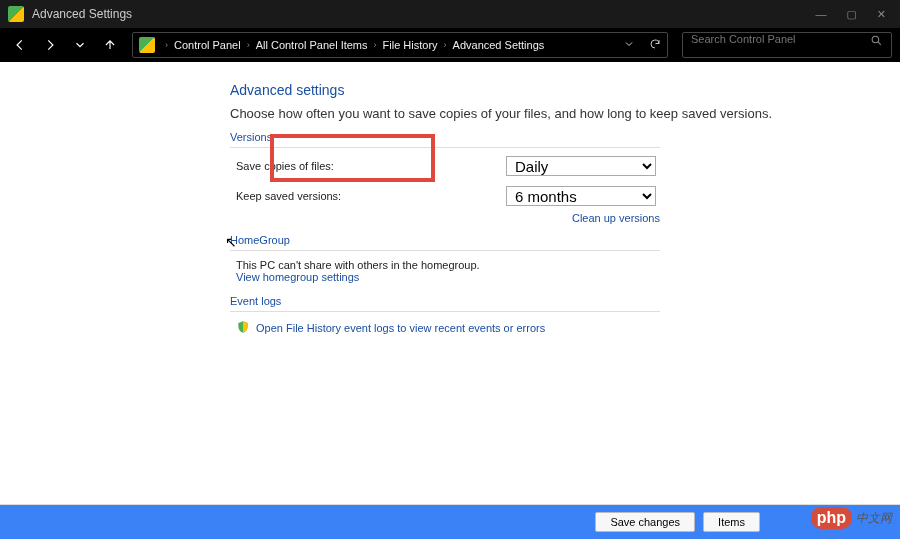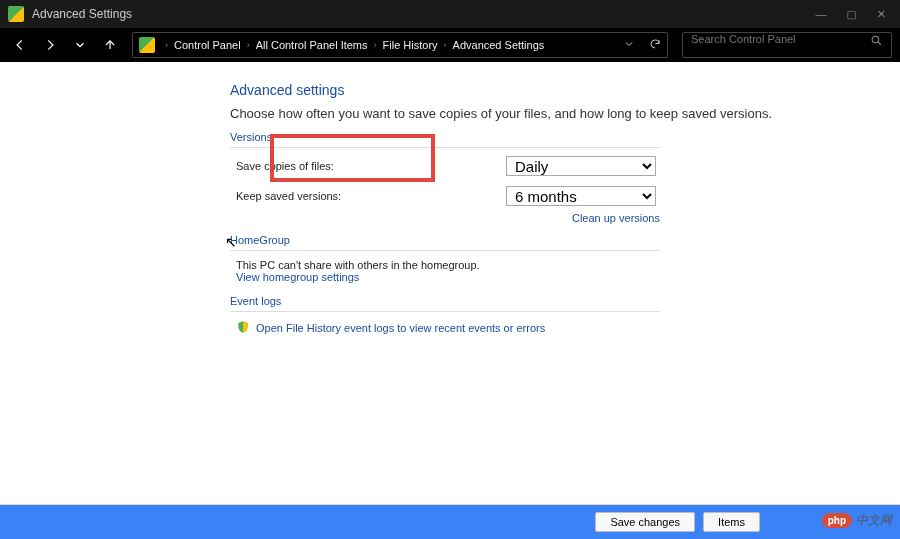--- a/index.html
+++ b/index.html
@@ -43,21 +43,21 @@
 
 
 .cursor { position: absolute; left: 225px; top: 172px; font-size: 14px; color: #000; pointer-events: none; }
 
 
 .footer { position: absolute; bottom: 0; left: 0; right: 0; height: 35px; background: #3b82f6; border-top: 1px solid #ddd; display: flex; align-items: center; justify-content: flex-end; padding-right: 140px; gap: 8px; }
 .footer button { font-size: 11px; padding: 3px 14px; background: #f7f7f7; border: 1px solid #bbb; border-radius: 2px; }
 
 
 .watermark { position: absolute; right: 8px; bottom: 10px; display: flex; align-items: center; gap: 4px; font-size: 12px; color: #555; font-style: italic; }
-.watermark .logo { background: #d54d3a; color: #fff; font-size: 10px; font-weight: bold; padding: 2px 6px; border-radius: 10px; font-style: normal; margin-left: 32px; }
+.watermark .logo { background: #d54d3a; color: #fff; font-size: 16px; font-weight: bold; padding: 2px 6px; border-radius: 10px; font-style: normal; margin-left: 32px; }
 </style>
 </head>
 <body>
 
 <div class="titlebar">
   <div class="app-icon"></div>
   <div class="title">Advanced Settings</div>
   <div class="win-controls">
     <span>—</span>
     <span>▢</span>

